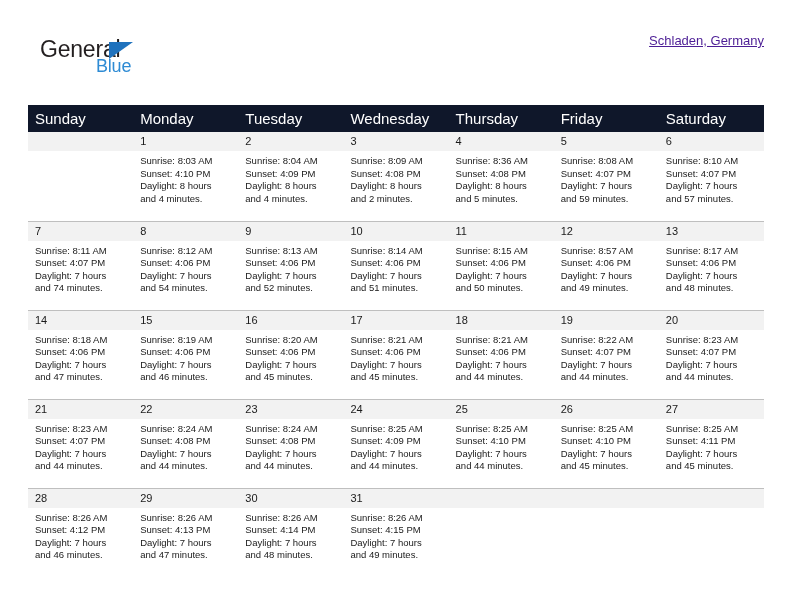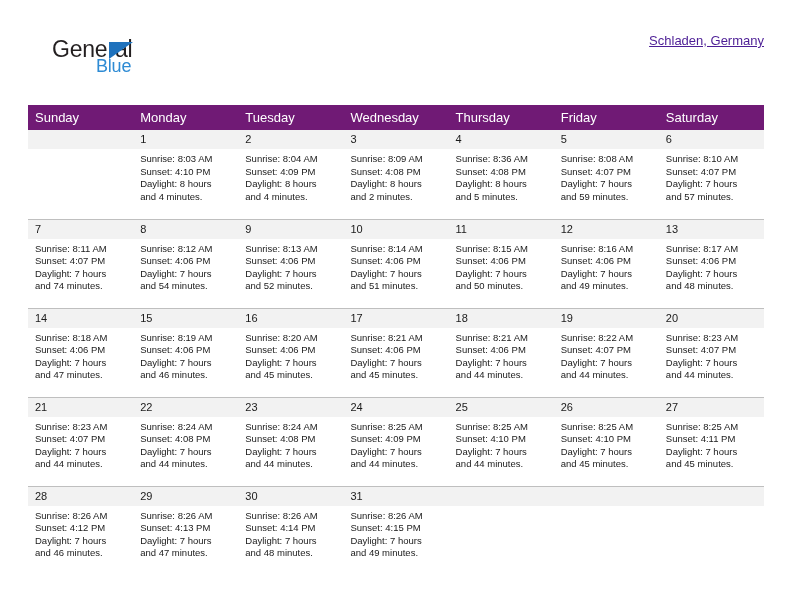--- a/index.html
+++ b/index.html
@@ -33,21 +33,21 @@
 
   .logo {
     position: absolute;
     left: 8px;
     top: 8px;
     width: 180px;
     height: 56px;
   }
   .logo-general {
     position: absolute;
-    left: 16px;
+    left: 4px;
     top: 0;
     font-size: 23px;
     letter-spacing: -0.2px;
     color: #231f20;
     font-family: "Liberation Sans", sans-serif;
   }
   .logo-triangle {
     position: absolute;
     left: 73px;
     top: 6px;
@@ -96,23 +96,23 @@
     width: 736px;
   }
 
   table.cal {
     width: 736px;
     border-collapse: collapse;
     table-layout: fixed;
   }
 
   thead th {
-    background: #701a75;
+    background: #0f172a;
     color: #ffffff;
-    font-size: 13px;
+    font-size: 15px;
     font-weight: normal;
     text-align: left;
     padding: 5px 0 5px 7px;
     height: 19px;
     box-sizing: border-box;
   }
 
   tbody td {
     vertical-align: top;
     padding: 0;
@@ -310,21 +310,21 @@
                   <div>Sunset: 4:06 PM</div>
                   <div>Daylight: 7 hours</div>
                   <div>and 50 minutes.</div>
                 </div>
               </div>
             </td>
             <td>
               <div class="cell">
                 <div class="daynum">12</div>
                 <div class="info">
-                  <div>Sunrise: 8:16 AM</div>
+                  <div>Sunrise: 8:57 AM</div>
                   <div>Sunset: 4:06 PM</div>
                   <div>Daylight: 7 hours</div>
                   <div>and 49 minutes.</div>
                 </div>
               </div>
             </td>
             <td>
               <div class="cell">
                 <div class="daynum">13</div>
                 <div class="info">

